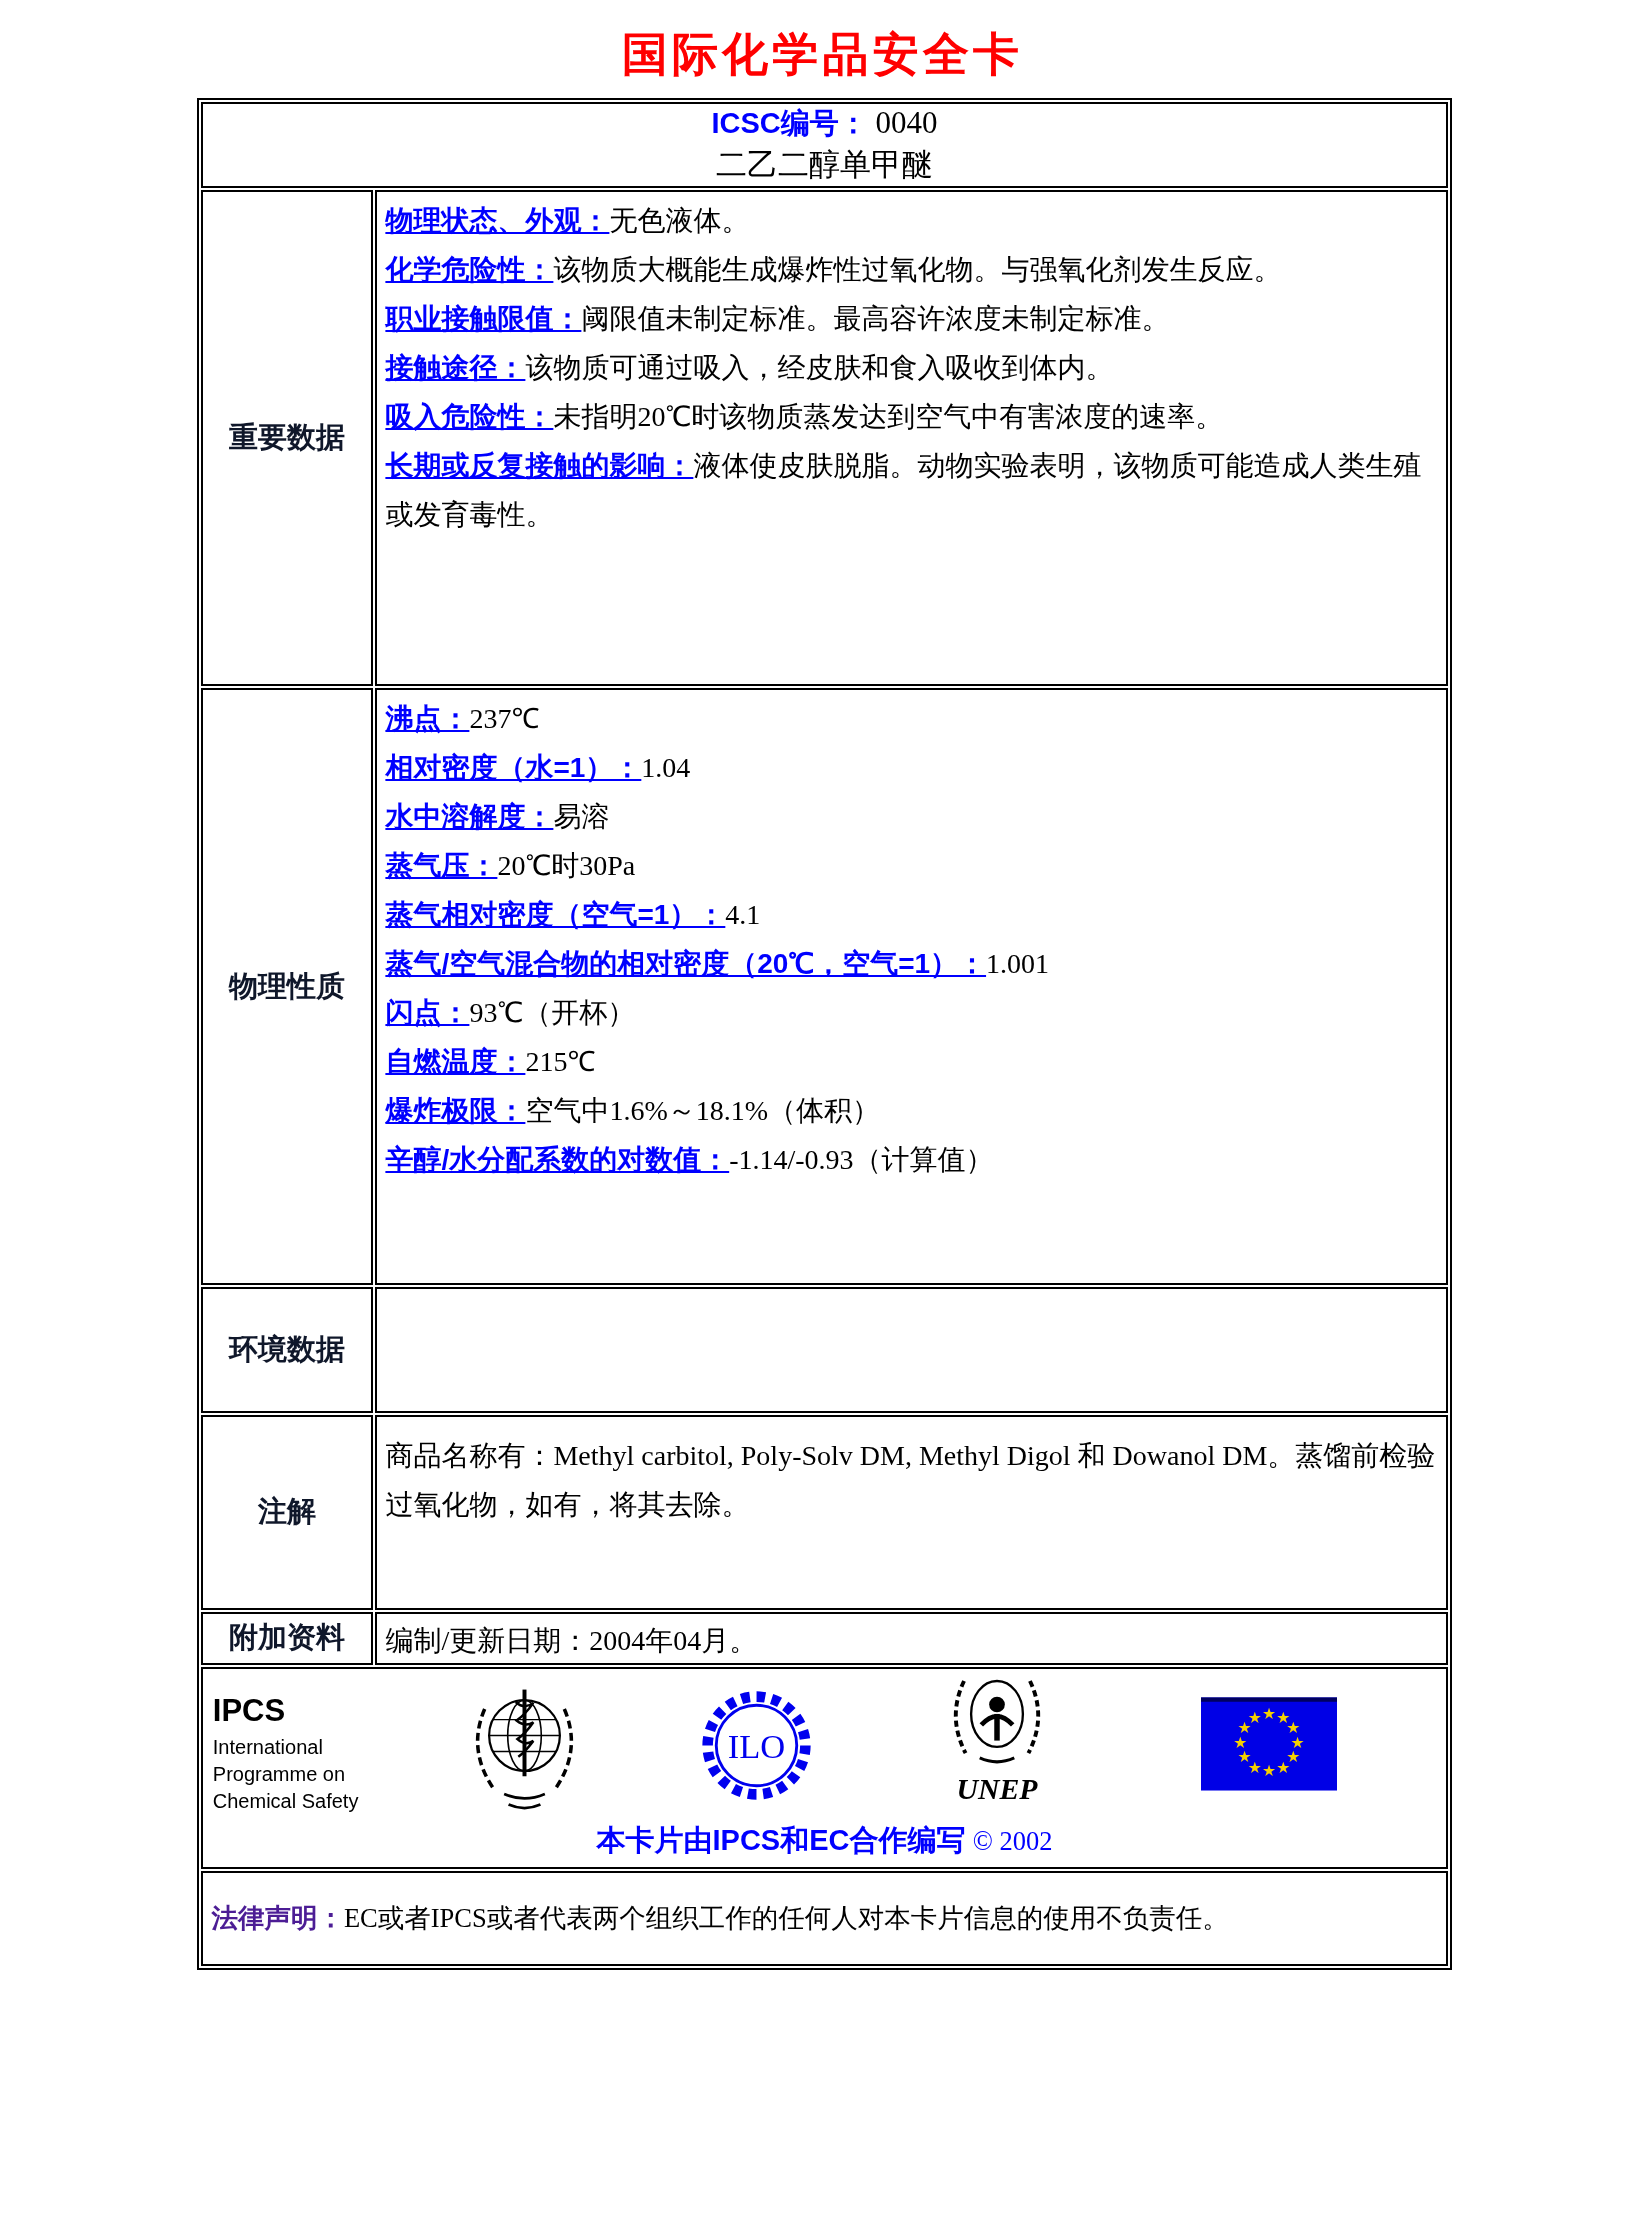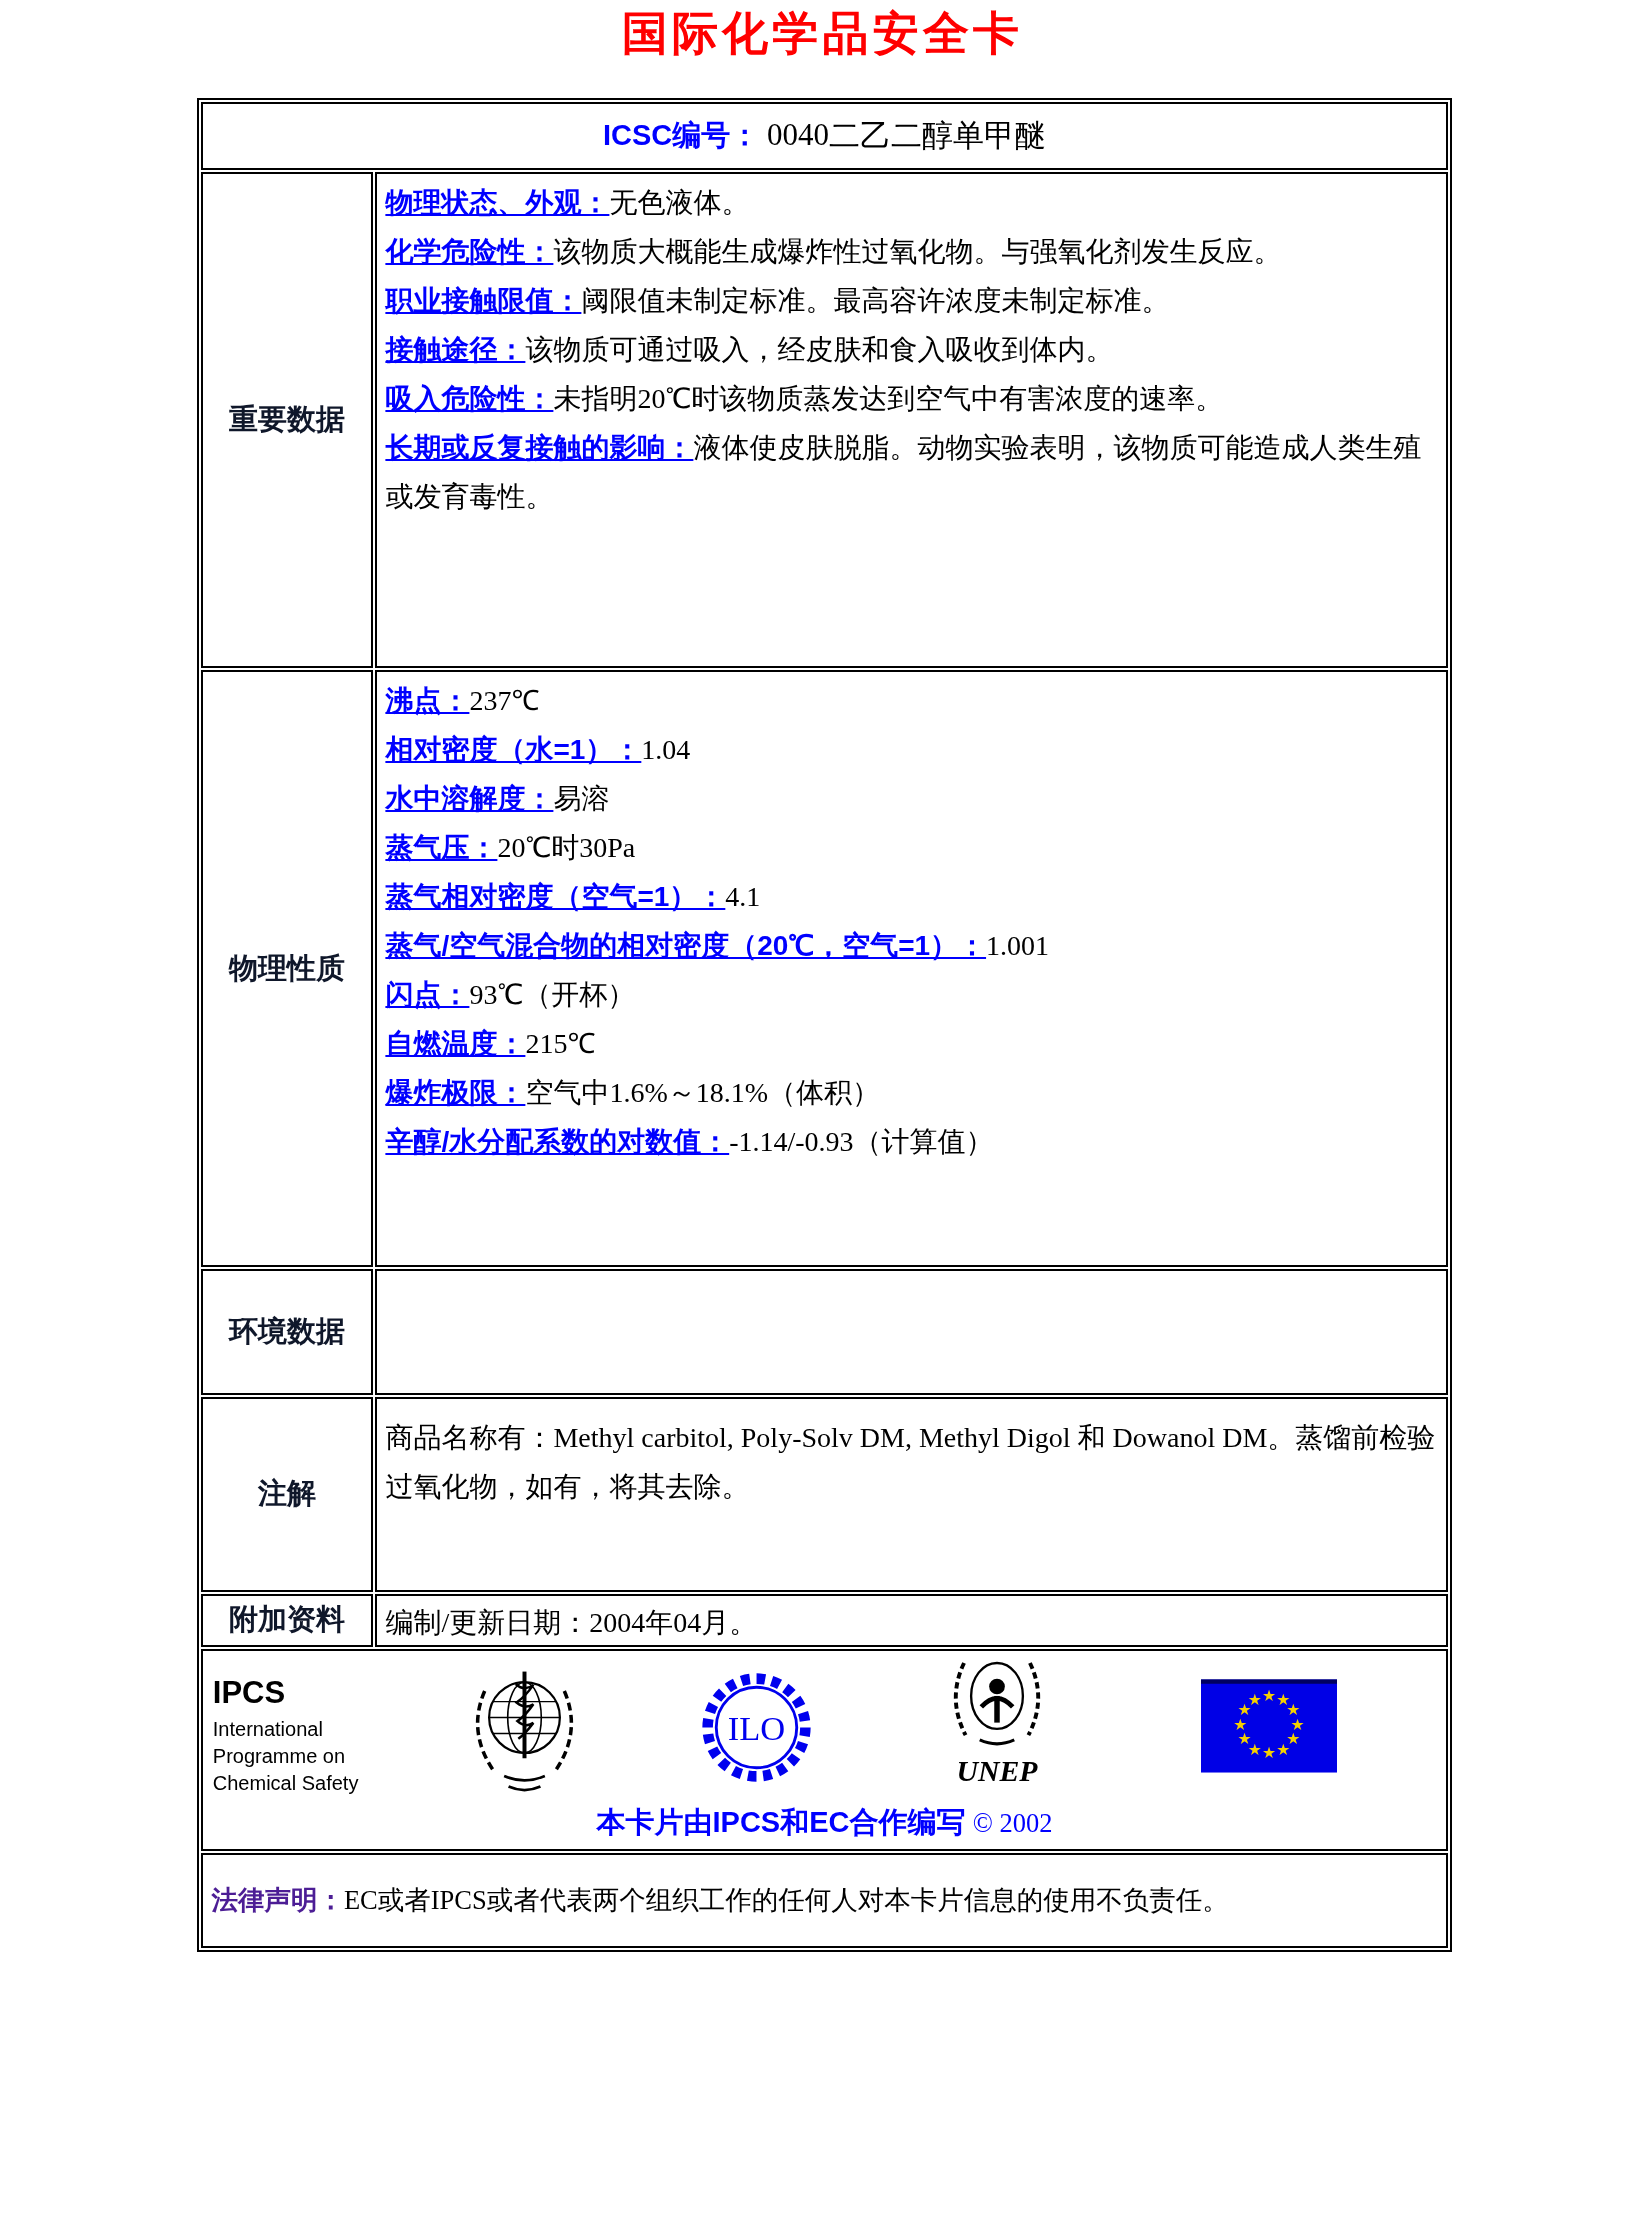--- a/index.html
+++ b/index.html
@@ -1,37 +1,37 @@
 <!DOCTYPE html>
 <html style="font-size:11px"><head>
 <meta charset="utf-8">
 <style>
   html,body{margin:0;padding:0;}
   body{
     width:1645px;height:2216px;position:relative;background:#ffffff;
     font-family:"Liberation Serif", serif;color:#000;
   }
   .page-title{
-    position:absolute;top:3px;left:0;width:1645px;text-align:center;
+    position:absolute;top:24px;left:0;width:1645px;text-align:center;
     color:#ff0000;font-family:"Liberation Sans", sans-serif;font-weight:bold;
     font-size:46px;letter-spacing:4.2px;
   }
   table.card{
     position:absolute;left:197px;top:98px;width:1255px;
     border:2.1px solid #000;border-collapse:separate;border-spacing:2.8px;
     table-layout:fixed;background:#fff;
   }
   td{border:2.1px solid #000;background:#fff;vertical-align:top;padding:0 8.4px;}
   td.label-cell{
     text-align:center;vertical-align:middle;color:#0f172a;
     font-family:"Liberation Sans", sans-serif;font-weight:bold;font-size:29px;
     padding:0 2.8px;
   }
   td.header-cell{height:64px;vertical-align:middle;}
-  .header-flex{display:flex;justify-content:center;align-items:center;}
+  .header-flex{display:flex;justify-content:center;align-items:center;flex-direction:column;}
   .blue-label{
     color:#0000ff;font-family:"Liberation Sans", sans-serif;font-weight:bold;
   }
   .header-left{font-size:31px;}
   .header-left .blue-label{font-size:29px;}
   .header-right{font-size:31px;}
   .content-cell p{margin:0;font-size:28px;line-height:49px;}
   .content-cell{padding-top:4.2px;}
   .fl{color:#0000ff;font-family:"Liberation Sans", sans-serif;font-weight:bold;text-decoration:underline;}
   .fv{color:#000;}

